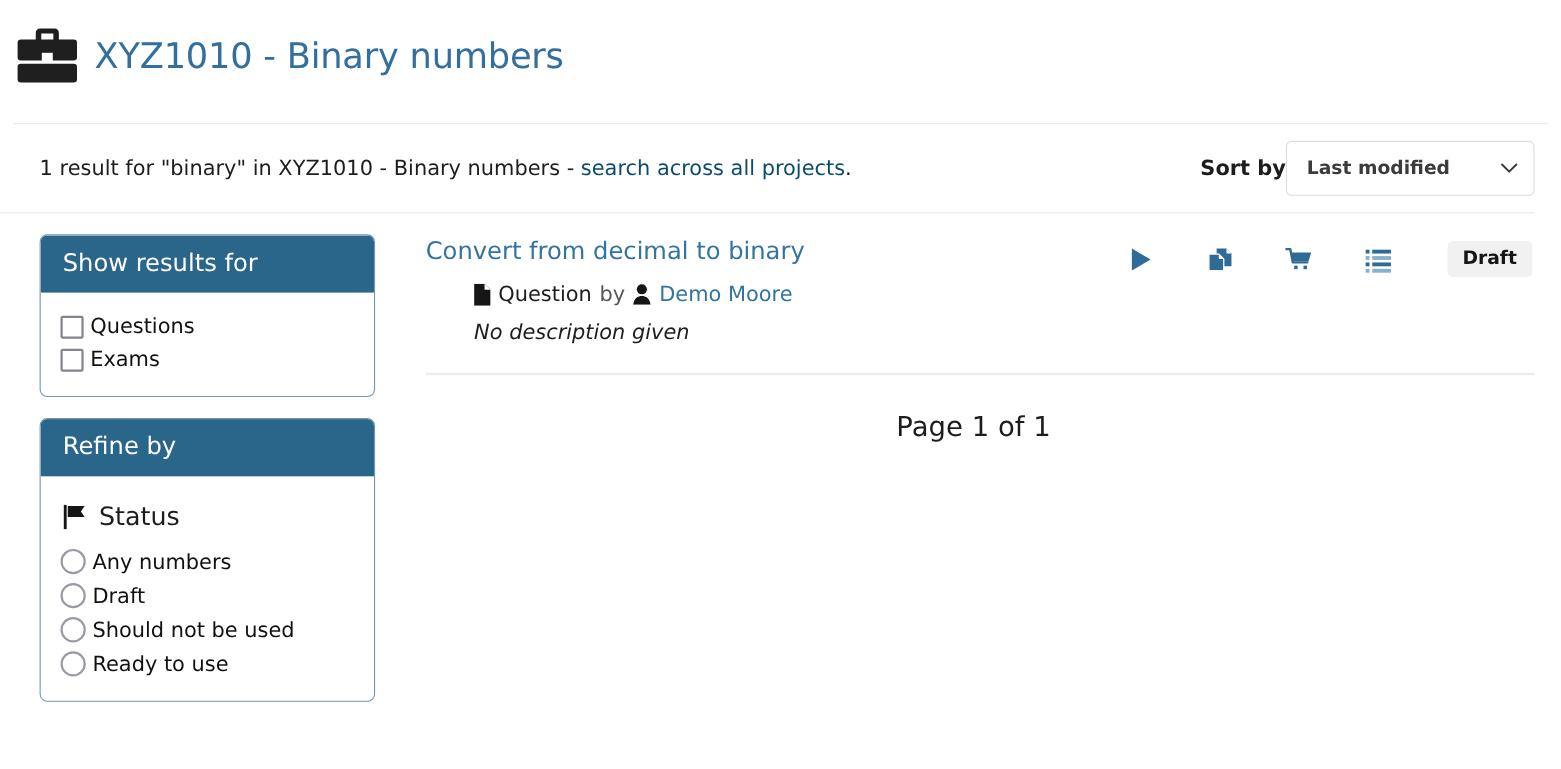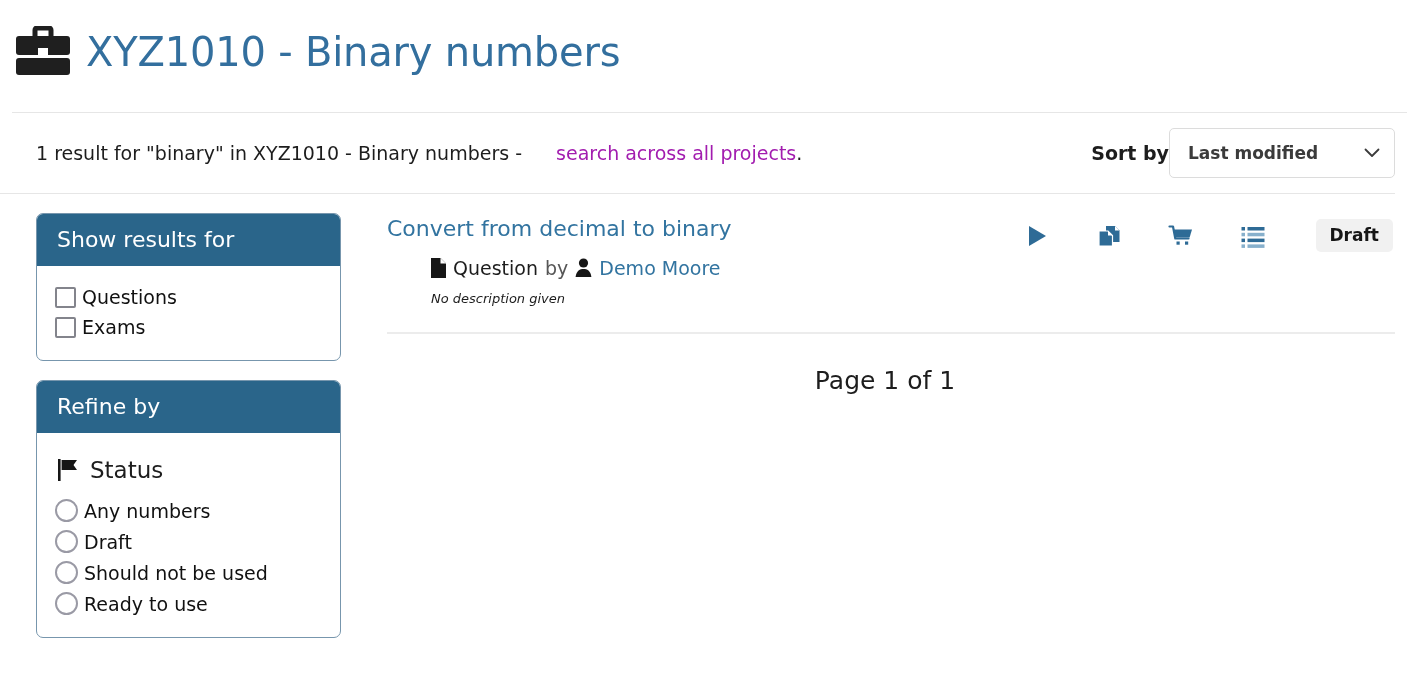--- a/index.html
+++ b/index.html
@@ -22,21 +22,21 @@
     height: 90px;
     box-sizing: border-box;
   }
   .briefcase-icon {
     width: 58px;
     height: 52px;
     flex: 0 0 auto;
     display: block;
   }
   .page-title {
-    font-size: 40px;
+    font-size: 32px;
     line-height: 1.1;
     font-weight: 400;
     color: #336f9e;
     letter-spacing: -0.2px;
     white-space: nowrap;
   }
   .header-rule {
     height: 1px;
     background: #e6e6e6;
     margin: 22px 12px 0 12px;
@@ -50,23 +50,22 @@
     padding: 0 24px 0 36px;
     height: 80px;
     box-sizing: border-box;
   }
   .results-text {
     font-size: 19px;
     color: #1d1d1d;
     white-space: nowrap;
   }
   .results-text a {
-    color: #a21caf;
+    color: #0c4a6e;
     text-decoration: none;
-    margin-left: 28px;
   }
   .sort-wrap {
     display: flex;
     align-items: center;
     white-space: nowrap;
   }
   .sort-label {
     font-size: 19px;
     font-weight: bold;
     color: #1d1d1d;
@@ -198,21 +197,21 @@
   .doc-icon { width: 15px; height: 20px; flex: 0 0 auto; }
   .person-icon { width: 17px; height: 19px; flex: 0 0 auto; }
   .meta-type { color: #1d1d1d; }
   .meta-by { color: #565656; }
   .meta-author {
     color: #3274a0;
     text-decoration: none;
   }
   .result-desc {
     margin: 12px 0 0 44px;
-    font-size: 13px;
+    font-size: 19px;
     font-style: italic;
     color: #1d1d1d;
   }
   .result-actions {
     display: flex;
     align-items: center;
     gap: 46px;
     padding-top: 6px;
     padding-right: 2px;
   }

